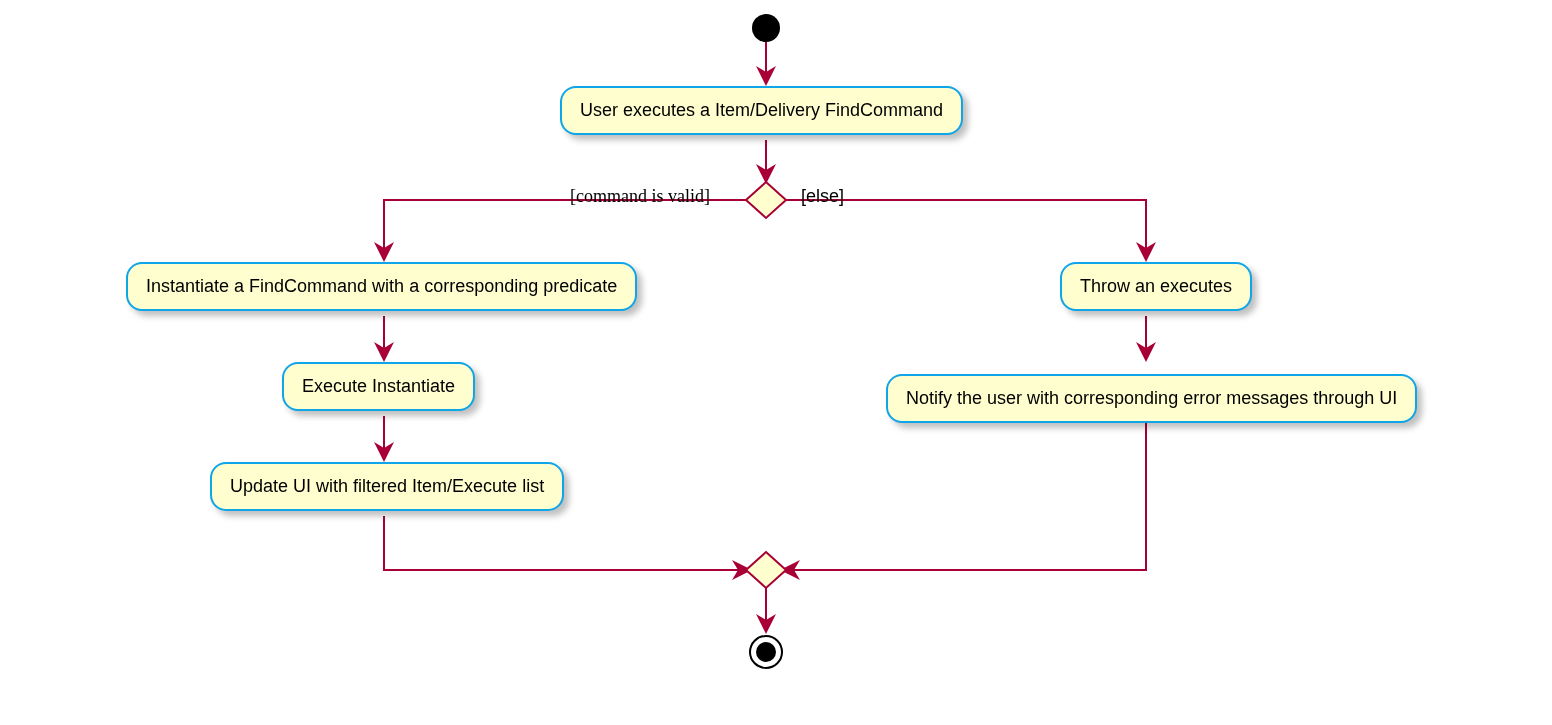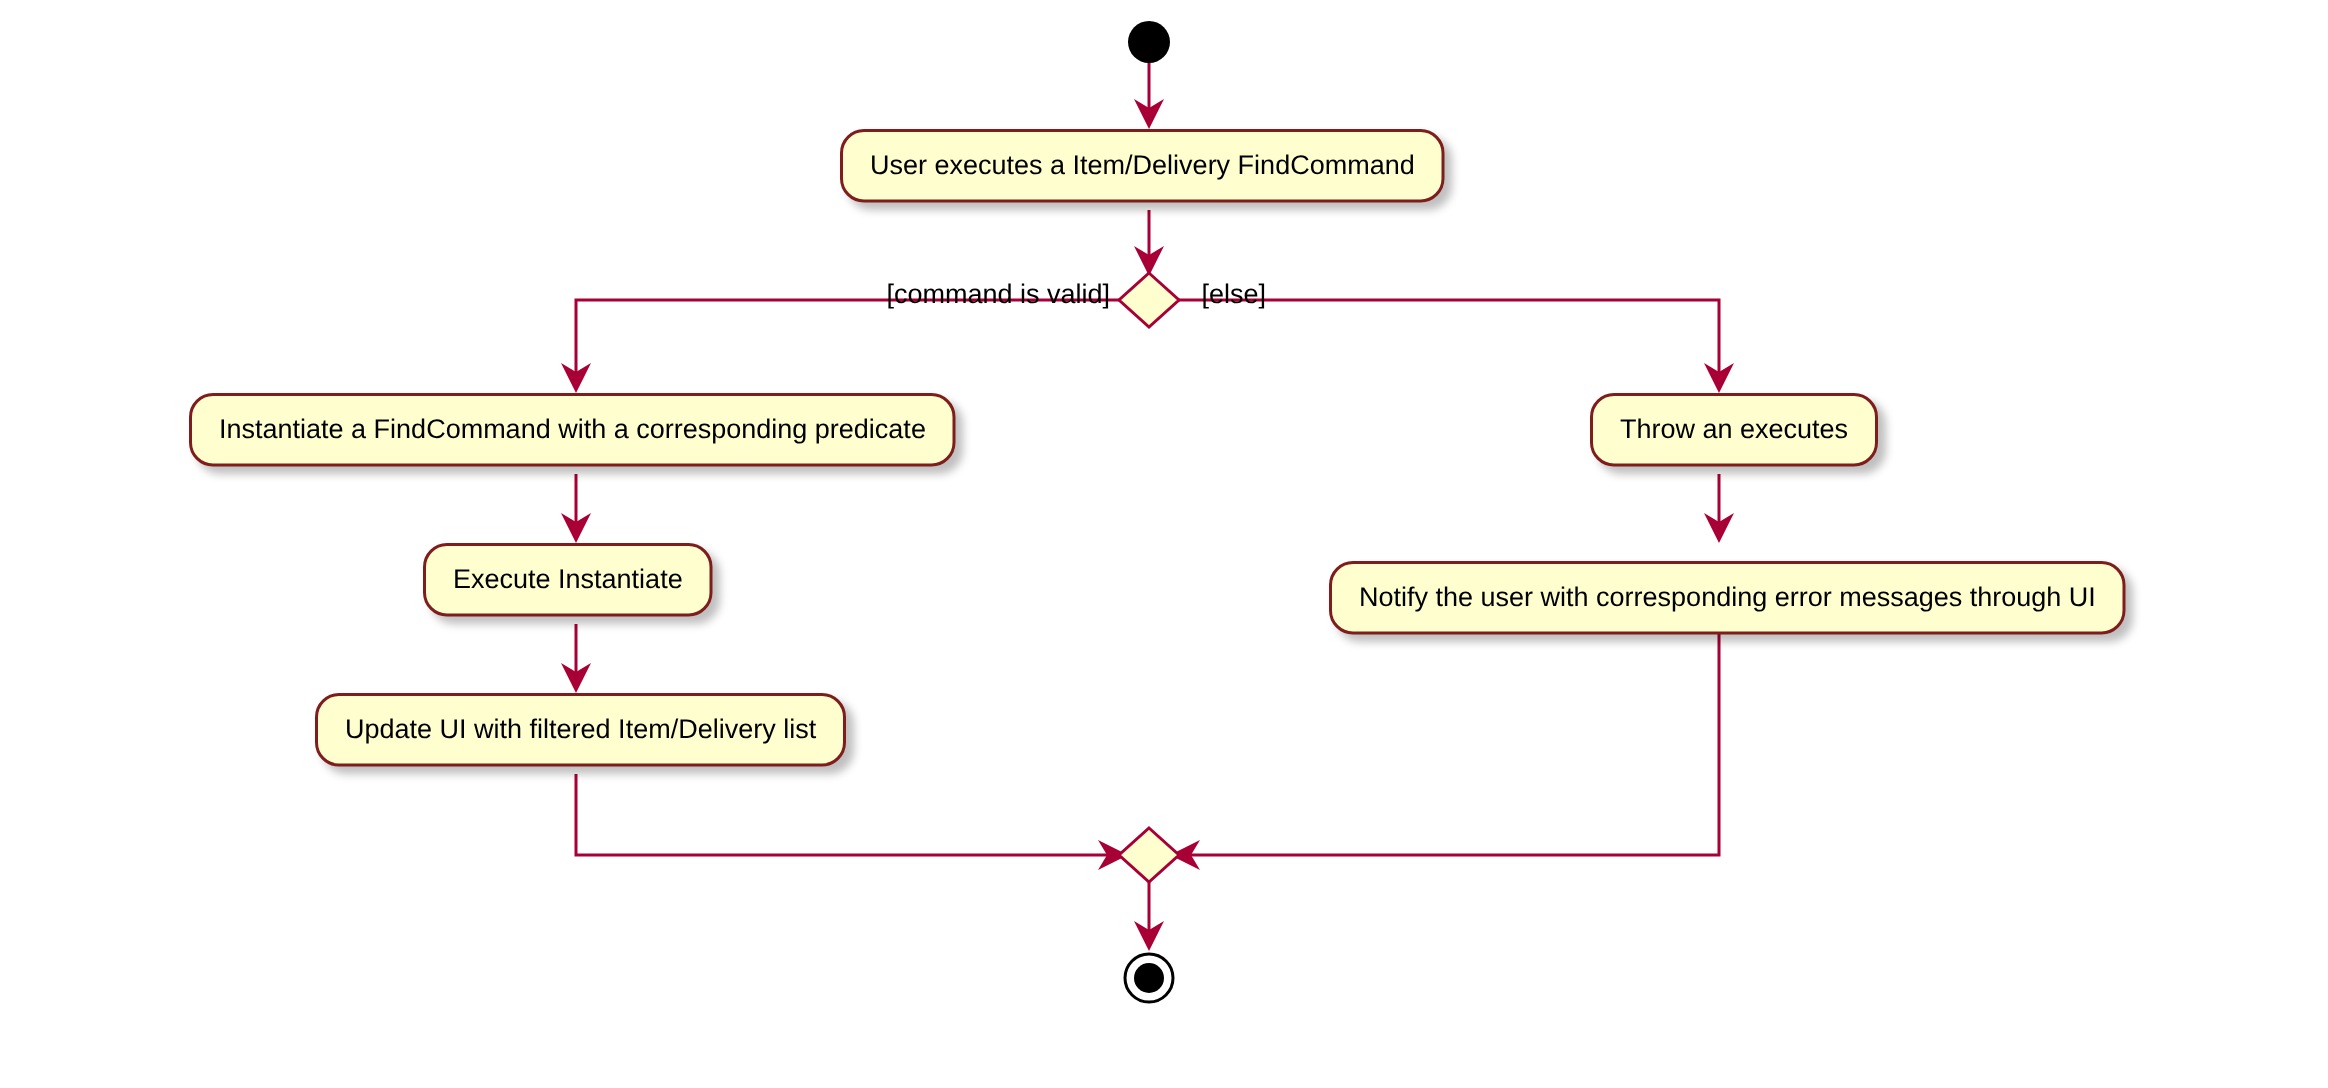--- a/index.html
+++ b/index.html
@@ -12,21 +12,21 @@
     position: relative;
   }
   svg {
     position: absolute;
     top: 0;
     left: 0;
   }
   .activity-box {
     position: absolute;
     background: #fefece;
-    border: 2px solid #7f1d1d;
+    border: 2px solid #0ea5e9;
     border-radius: 16px;
     padding: 12px 18px;
     font-size: 18px;
     color: #000;
     box-shadow: 5px 5px 6px rgba(0,0,0,0.25);
     white-space: nowrap;
   }
   .label {
     position: absolute;
     font-size: 18px;
@@ -71,33 +71,33 @@
   <line x1="766" y1="588" x2="766" y2="630" stroke="#a80036" stroke-width="2" marker-end="url(#arrowhead)"></line>
 
   <circle cx="766" cy="652" r="16" fill="none" stroke="#000" stroke-width="2"></circle>
   <circle cx="766" cy="652" r="10" fill="#000"></circle>
 </svg>
 
 <div class="activity-box" style="left:560px; top:86px;">
   <span>User executes a Item/Delivery FindCommand</span>
 </div>
 
-<div class="label" style="left:570px; top:186px; text-align:right; width:170px;">[command is valid]</div>
+<div class="label" style="left:570px; top:186px; text-align:left; width:170px;font-family:Liberation Serif, serif;">[command is valid]</div>
 <div class="label" style="left:801px; top:186px;">[else]</div>
 
 <div class="activity-box" style="left:126px; top:262px;">
   <span>Instantiate a FindCommand with a corresponding predicate</span>
 </div>
 
 <div class="activity-box" style="left:282px; top:362px;">
   <span>Execute Instantiate</span>
 </div>
 
 <div class="activity-box" style="left:210px; top:462px;">
-  <span>Update UI with filtered Item/Delivery list</span>
+  <span>Update UI with filtered Item/Execute list</span>
 </div>
 
 <div class="activity-box" style="left:1060px; top:262px;">
   <span>Throw an executes</span>
 </div>
 
 <div class="activity-box" style="left:886px; top:374px;">
   <span>Notify the user with corresponding error messages through UI</span>
 </div>
 

